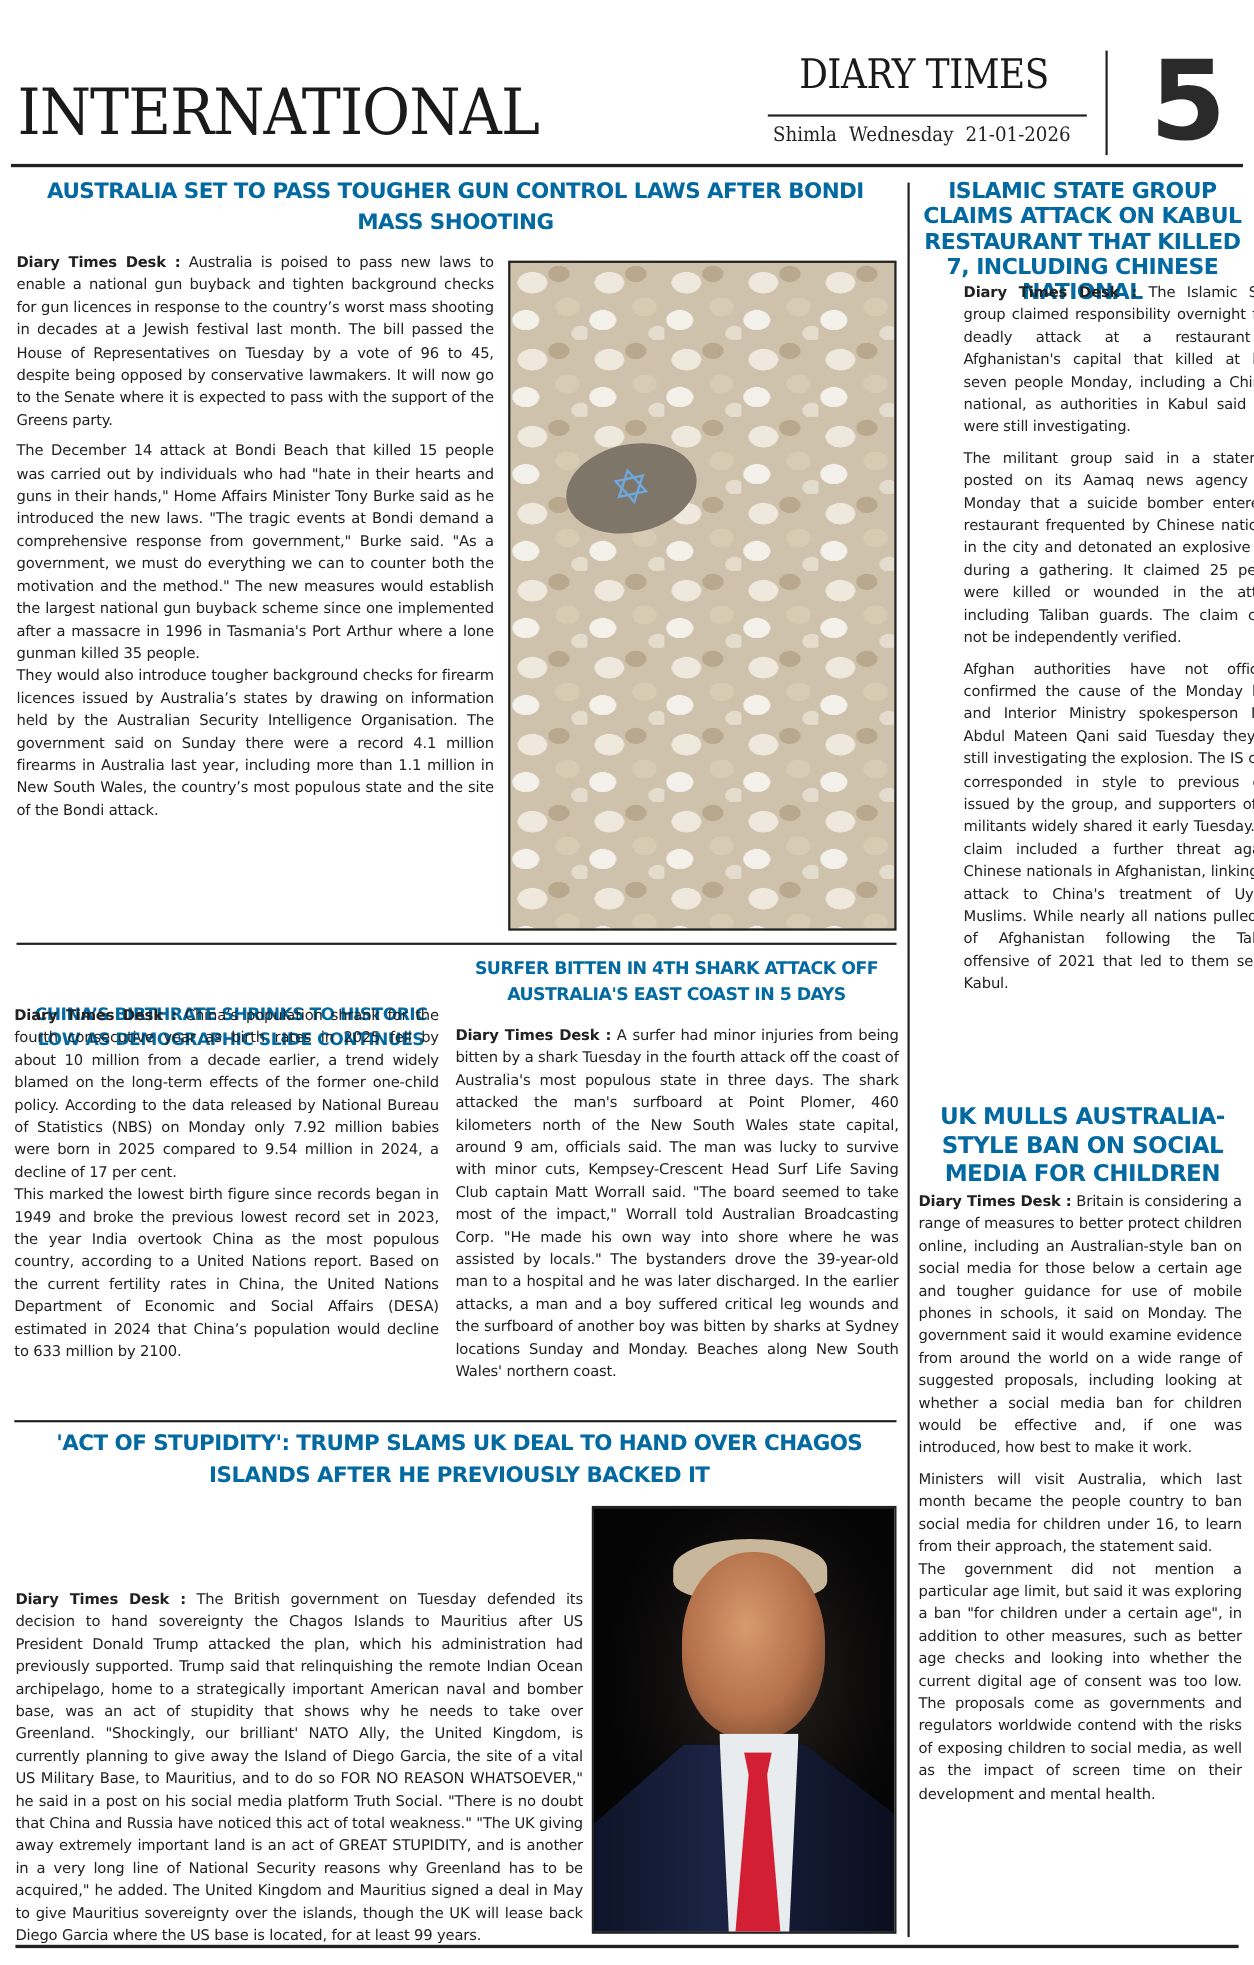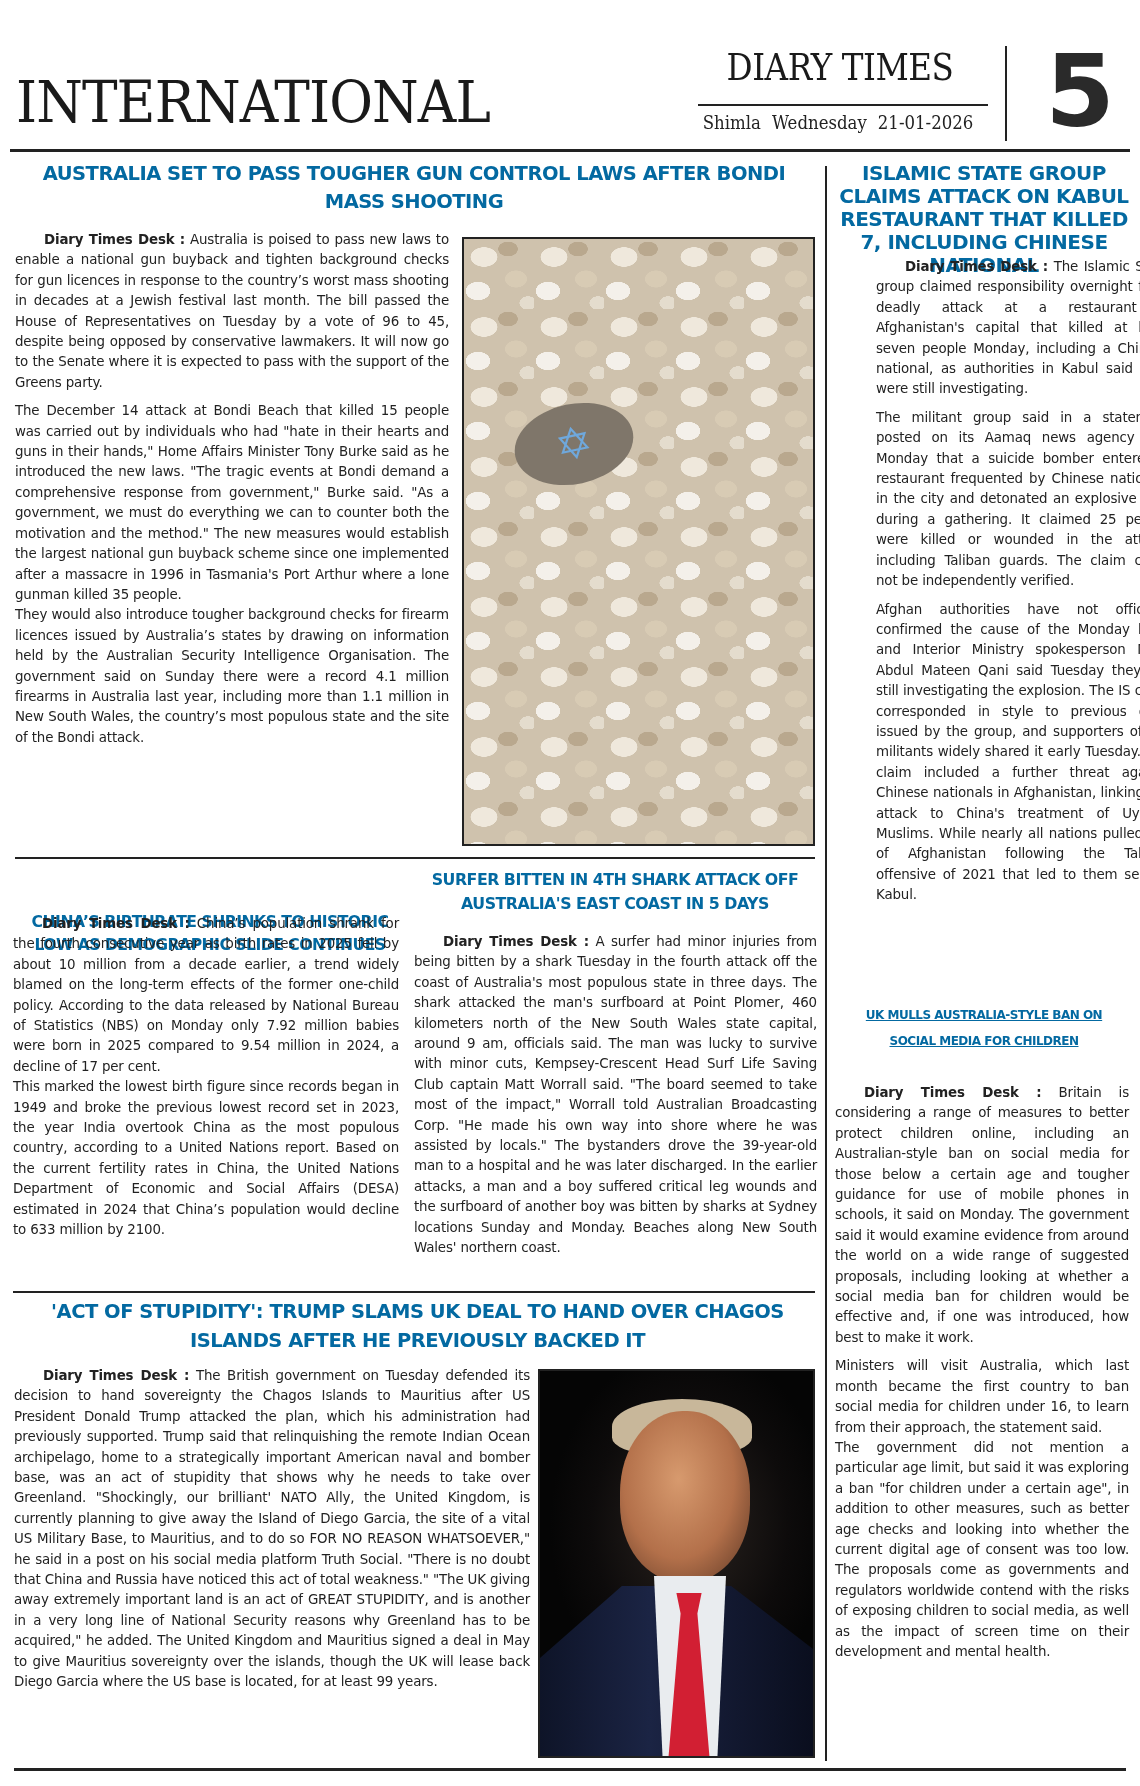--- a/index.html
+++ b/index.html
@@ -42,21 +42,21 @@
   .headline {
     font-family: "DejaVu Sans", sans-serif; font-weight: bold; color: #0369a1;
     text-align: center; letter-spacing: -0.5px;
   }
   .body-text {
     font-family: "DejaVu Sans", sans-serif; font-size: 13.4px; line-height: 20.4px;
     color: #222; text-align: justify; letter-spacing: -0.15px;
   }
   .body-text p { margin: 0; }
   .body-text p.gap { margin-top: 8px; }
-  .desk { font-weight: bold; margin-left: 29px; }
+  .desk { font-weight: bold; }
 
   .hrule { height: 2px; background: #222; }
   .vrule { width: 2px; background: #222; }
 
   
   .photo { border: 2px solid #222; overflow: hidden; }
   .stones {
     background-color: #cfc2ad;
     background-image:
       radial-gradient(ellipse 22px 16px at 20px 18px, #efe8dc 60%, transparent 62%),
@@ -139,42 +139,42 @@
 </div>
 <div class="abs body-text" style="left:414px; top:932px; width:403px;">
   <p><span class="desk">Diary Times Desk :</span><span>   A surfer had minor injuries from being bitten by a shark Tuesday in the fourth attack off the coast of Australia's most populous state in three days. The shark attacked the man's surfboard at Point Plomer, 460 kilometers north of the New South Wales state capital, around 9 am, officials said. The man was lucky to survive with minor cuts, Kempsey-Crescent Head Surf Life Saving Club captain Matt Worrall said. "The board seemed to take most of the impact," Worrall told Australian Broadcasting Corp. "He made his own way into shore where he was assisted by locals." The bystanders drove the 39-year-old man to a hospital and he was later discharged. In the earlier attacks, a man and a boy suffered critical leg wounds and the surfboard of another boy was bitten by sharks at Sydney locations Sunday and Monday. Beaches along New South Wales' northern coast.</span></p>
 </div>
 
 <div class="abs hrule" style="left:13px; top:1291px; width:802px;"></div>
 
 <div class="abs" style="left:20px; top:1297px; width:795px;">
   <div class="headline" style="font-size:19.5px; line-height:29px; padding:0 8px;text-align:center;">'ACT OF STUPIDITY': TRUMP SLAMS UK DEAL TO HAND OVER CHAGOS ISLANDS AFTER HE PREVIOUSLY BACKED IT</div>
 </div>
-<div class="abs body-text" style="left:14px; top:1366px; width:516px;">
+<div class="abs body-text" style="left:14px; top:1445px; width:516px;">
   <p><span class="desk">Diary Times Desk :</span><span>  The British government on Tuesday defended its decision to hand sovereignty the Chagos Islands to Mauritius after US President Donald Trump attacked the plan, which his administration had previously supported. Trump said that relinquishing the remote Indian Ocean archipelago, home to a strategically important American naval and bomber base, was an act of stupidity that shows why he needs to take over Greenland. "Shockingly, our brilliant' NATO Ally, the United Kingdom, is currently planning to give away the Island of Diego Garcia, the site of a vital US Military Base, to Mauritius, and to do so FOR NO REASON WHATSOEVER," he said in a post on his social media platform Truth Social. "There is no doubt that China and Russia have noticed this act of total weakness." "The UK giving away extremely important land is an act of GREAT STUPIDITY, and is another in a very long line of National Security reasons why Greenland has to be acquired," he added. The United Kingdom and Mauritius signed a deal in May to give Mauritius sovereignty over the islands, though the UK will lease back Diego Garcia where the US base is located, for at least 99 years.</span></p>
 </div>
 <div class="abs photo trump-photo" style="left:538px; top:1369px; width:277px; height:389px;">
   <div class="abs hair"></div>
   <div class="abs face"></div>
   <div class="abs suit"></div>
   <div class="abs shirt"></div>
   <div class="abs tie"></div>
 </div>
 
 <div class="abs" style="left:834px; top:162px; width:300px;">
   <div class="headline" style="font-size:20px; line-height:23px;">ISLAMIC STATE GROUP CLAIMS ATTACK ON KABUL RESTAURANT THAT KILLED 7, INCLUDING CHINESE NATIONAL</div>
 </div>
 <div class="abs body-text" style="left:876px; top:257px; width:294px;">
   <p><span class="desk">Diary Times Desk :</span><span>  The Islamic State group claimed responsibility overnight for a deadly attack at a restaurant in Afghanistan's capital that killed at least seven people Monday, including a Chinese national, as authorities in Kabul said they were still investigating.</span></p>
   <p class="gap">The militant group said in a statement posted on its Aamaq news agency late Monday that a suicide bomber entered a restaurant frequented by Chinese nationals in the city and detonated an explosive vest during a gathering. It claimed 25 people were killed or wounded in the attack, including Taliban guards. The claim could not be independently verified.</p>
   <p class="gap">Afghan authorities have not officially confirmed the cause of the Monday blast and Interior Ministry spokesperson Mufti Abdul Mateen Qani said Tuesday they are still investigating the explosion. The IS claim corresponded in style to previous ones issued by the group, and supporters of the militants widely shared it early Tuesday. The claim included a further threat against Chinese nationals in Afghanistan, linking the attack to China's treatment of Uyghur Muslims. While nearly all nations pulled out of Afghanistan following the Taliban offensive of 2021 that led to them seizing Kabul.</p>
 </div>
 
 <div class="abs" style="left:834px; top:1002px; width:300px;">
-  <div class="headline" style="font-size:12px; line-height:26px; padding:0 16px;text-decoration:underline;">UK MULLS AUSTRALIA-STYLE BAN ON SOCIAL MEDIA FOR CHILDREN</div>
+  <div class="headline" style="font-size:21px; line-height:26px; padding:0 16px;">UK MULLS AUSTRALIA-STYLE BAN ON SOCIAL MEDIA FOR CHILDREN</div>
 </div>
 <div class="abs body-text" style="left:835px; top:1083px; width:294px;">
   <p><span class="desk">Diary Times Desk :</span><span>   Britain is considering a range of measures to better protect children online, including an Australian-style ban on social media for those below a certain age and tougher guidance for use of mobile phones in schools, it said on Monday. The government said it would examine evidence from around the world on a wide range of suggested proposals, including looking at whether a social media ban for children would be effective and, if one was introduced, how best to make it work.</span></p>
-  <p class="gap">Ministers will visit Australia, which last month became the first country to ban social media for children under 16, to learn from their approach, the statement said.</p>
+  <p class="gap">Ministers will visit Australia, which last month became the people country to ban social media for children under 16, to learn from their approach, the statement said.</p>
   <p>The government did not mention a particular age limit, but said it was exploring a ban "for children under a certain age", in addition to other measures, such as better age checks and looking into whether the current digital age of consent was too low. The proposals come as governments and regulators worldwide contend with the risks of exposing children to social media, as well as the impact of screen time on their development and mental health.</p>
 </div>
 
 <div class="abs" style="left:14px; top:1768px; width:1112px; height:3px; background:#222;"></div>
 
 </body></html>

